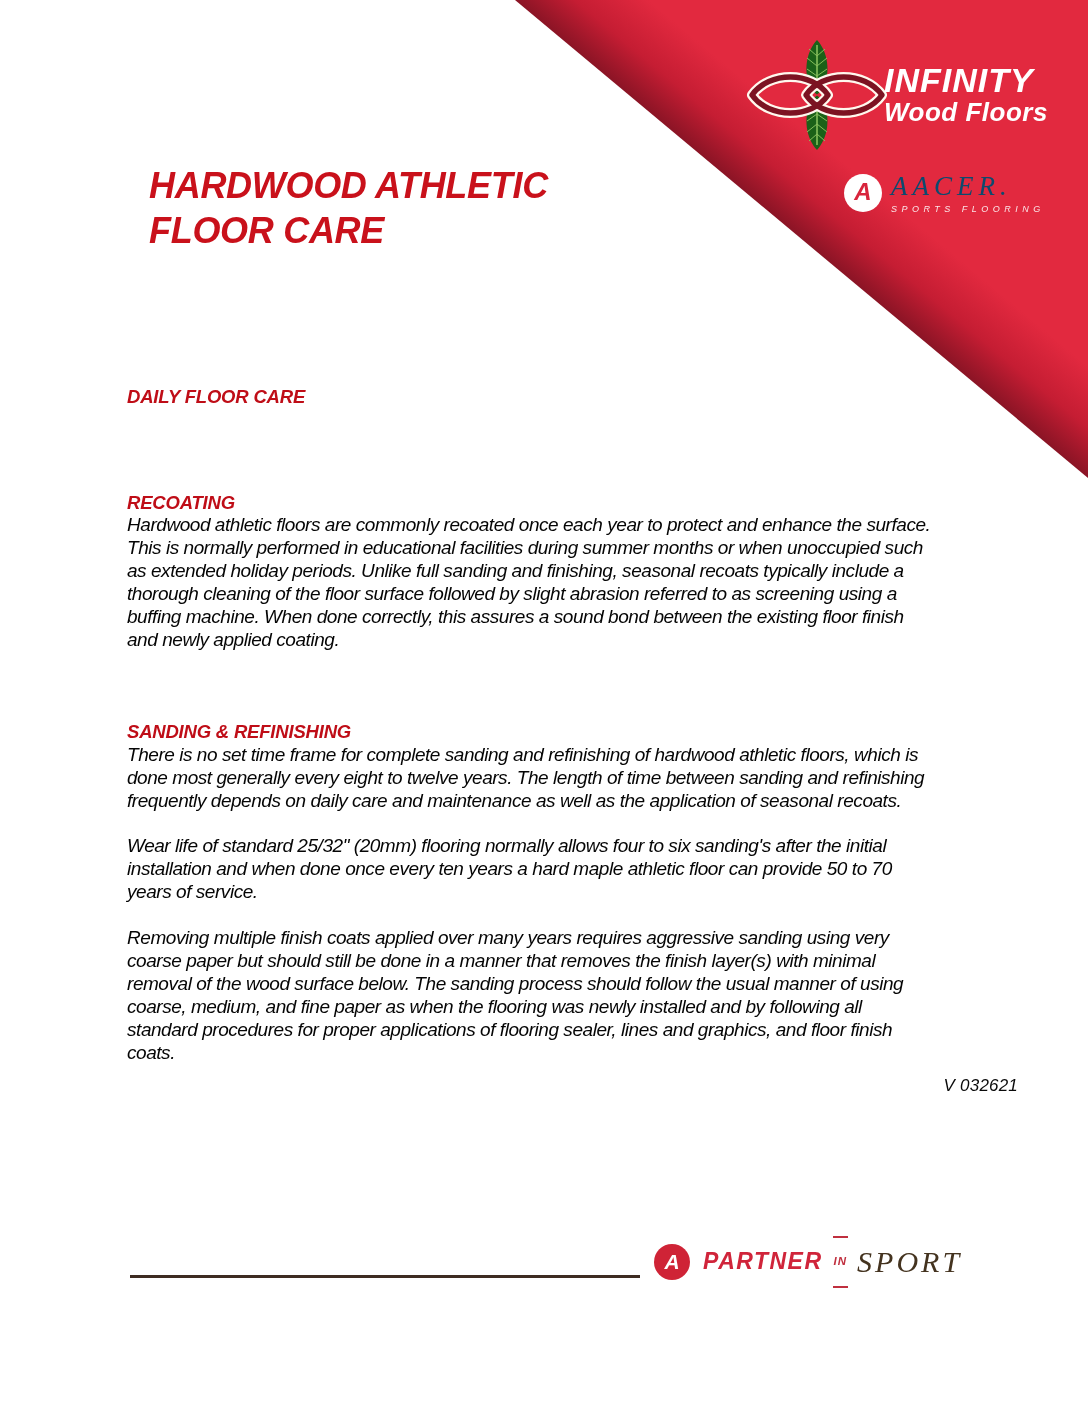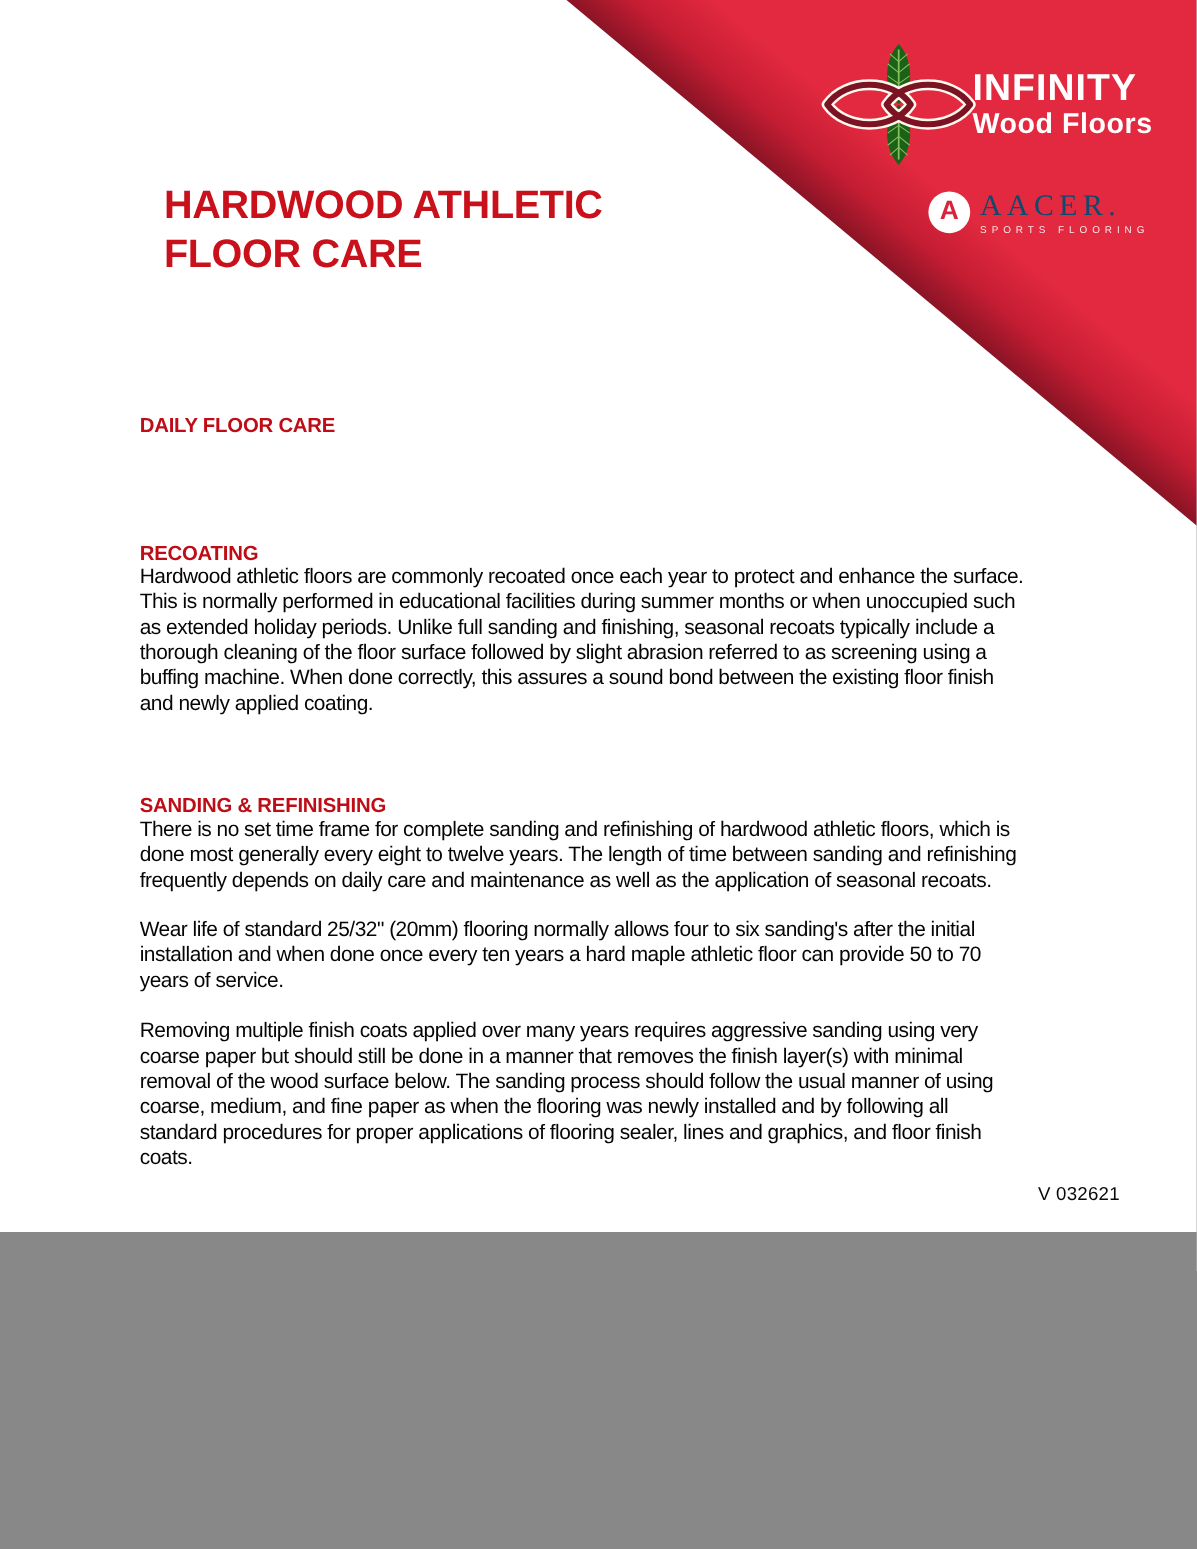--- a/index.html
+++ b/index.html
@@ -1,22 +1,23 @@
 <!DOCTYPE html>
 <html><head>
 <meta charset="utf-8">
 <style>
   html,body{margin:0;padding:0;background:#888;}
   .page{
     position:relative;
-    width:1088px;height:1120px;
+    width:1088px;height:1408px;
     background:#ffffff;
     overflow:hidden;
     font-family:"Liberation Sans",sans-serif;
     margin:0 auto;
+    font-style:italic;
   }
   .banner-svg{position:absolute;top:0;left:0;z-index:1;}
   .infinity-logo-svg{position:absolute;top:36px;left:742px;z-index:2;}
   .infinity-wordmark{position:absolute;top:62px;left:884px;z-index:2;color:#ffffff;}
   .infinity-name{font-size:34px;font-weight:bold;letter-spacing:1px;line-height:36px;}
   .infinity-sub{font-size:26px;font-weight:600;letter-spacing:.5px;line-height:28px;}
   .aacer-logo{position:absolute;top:172px;left:844px;z-index:2;display:flex;align-items:flex-start;gap:9px;}
   .aacer-mark{width:38px;height:38px;border-radius:50%;background:#ffffff;display:flex;align-items:center;justify-content:center;margin-top:2px;}
   .aacer-mark span{color:#d8243c;font-weight:bold;font-size:24px;line-height:1;transform:translateY(-1px);}
   .aacer-text{display:flex;flex-direction:column;}
@@ -30,21 +31,21 @@
   }
   .section-heading{
     position:absolute;left:127px;z-index:2;
     color:#bf0d17;font-size:18.5px;font-weight:bold;letter-spacing:-.2px;
   }
   .body-para{
     position:absolute;left:127px;z-index:2;
     color:#050505;font-size:19px;line-height:23px;letter-spacing:-.45px;
     white-space:pre;
   }
-  .h-daily{top:376px;}   .p-daily{top:398px;}
+  .h-daily{top:386px;}   .p-daily{top:398px;}
   .h-recoat{top:492px;}  .p-recoat{top:513px;}
   .h-sand{top:721px;}    .p-sand1{top:743px;} .p-sand2{top:834px;} .p-sand3{top:926px;}
   .version{
     position:absolute;top:1076px;left:127px;width:891px;z-index:2;
     text-align:right;color:#0a0a0a;font-size:17px;letter-spacing:.2px;
   }
 
   .footer-left{
     position:absolute;top:1244px;left:168px;z-index:2;
     display:flex;align-items:baseline;

